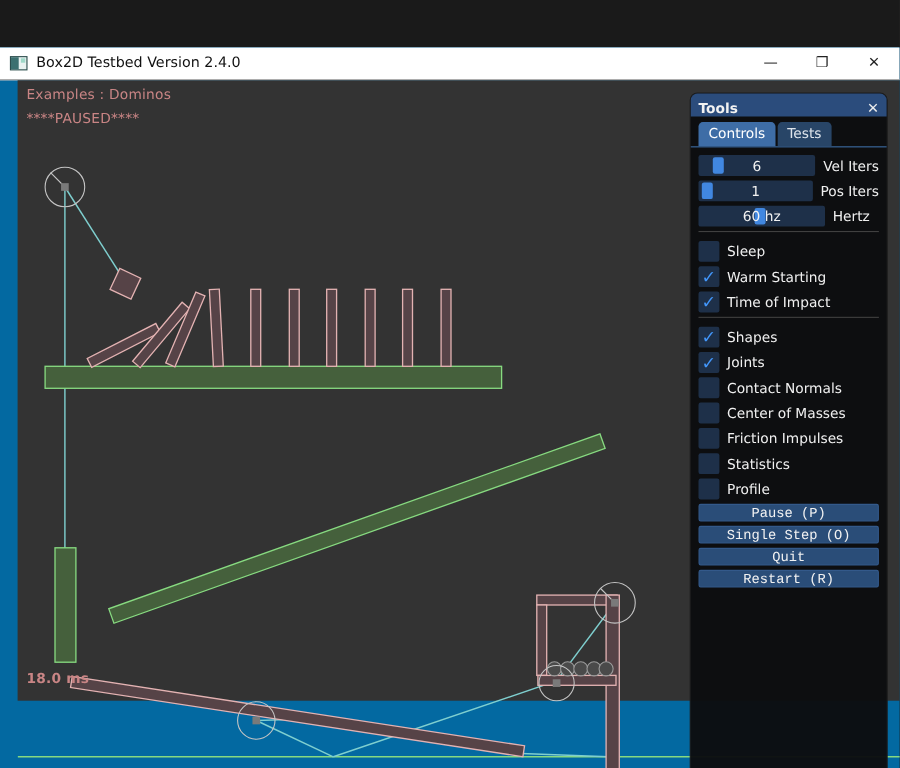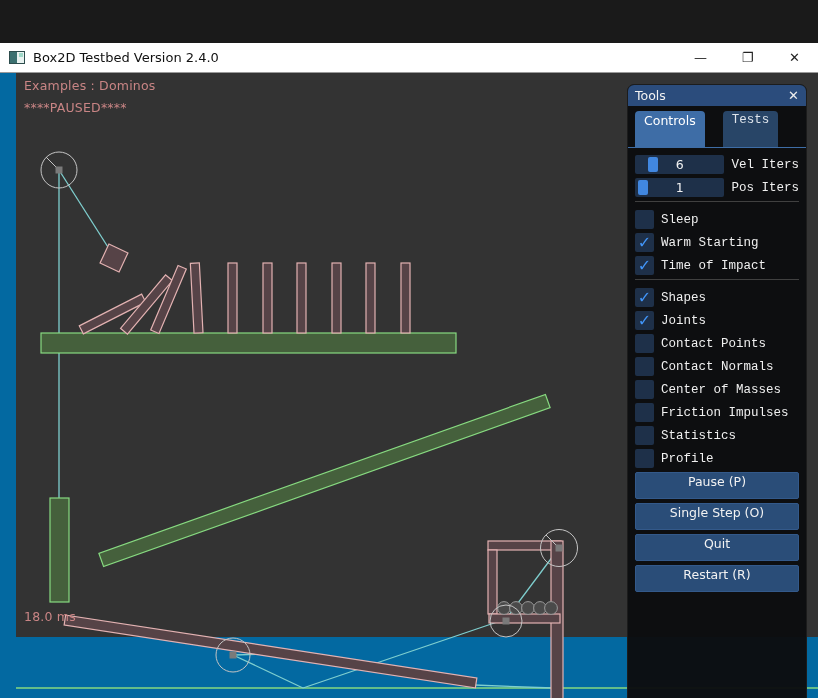--- a/index.html
+++ b/index.html
@@ -15,50 +15,50 @@
   .win-title { margin-left:8px; font-size:13px; color:#111; }
   .win-controls { margin-left:auto; display:flex; height:100%; }
   .win-btn { width:47px; height:100%; display:flex; align-items:center; justify-content:center;
              font-size:13px; color:#222; cursor:default; }
 
   
   #canvas { position:absolute; left:16px; top:30px; width:818px; height:564px; background:#333333; }
   .overlay-text { position:absolute; font-size:12.5px; color:#c98585; letter-spacing:.2px; }
   #example-label { left:8px; top:5px; }
   #paused-label  { left:8px; top:27px; }
-  #ms-label      { left:8px; bottom:13px; }
+  #ms-label      { left:8px; bottom:13px;font-weight:bold; }
 
   
   #tools { position:absolute; left:627px; top:41px; width:180px; height:642px;
            background:rgba(12,13,15,0.97); border:1px solid #1c1c1c; border-radius:7px; color:#efefef; }
   #tools-titlebar { height:21px; background:#2b4c7c; border-radius:6px 6px 0 0;
-                    display:flex; align-items:center; padding:0 7px; }
+                    display:flex; align-items:flex-end; padding:0 7px;font-weight:bold; }
   #tools-titlebar .t { font-size:12.5px; color:#f2f2f2; }
   #tools-close { margin-left:auto; font-size:13px; color:#eee; line-height:1; cursor:default; }
-  #tabbar { padding:5px 0 0 7px; border-bottom:1px solid #3e6da6; height:42px; display:flex; gap:18px; }
+  #tabbar { padding:5px 0 0 7px; border-bottom:1px solid #3e6da6; height:28px; display:flex; gap:2px; }
   .tab { font-size:12.5px; padding:2px 9px 3px 9px; border-radius:4px 4px 0 0; cursor:default; }
   .tab.active { background:#3e6da6; color:#fff; }
-  .tab.inactive { background:#284567; color:#dfe5ec;font-family:Liberation Mono, monospace; }
+  .tab.inactive { background:#284567; color:#dfe5ec; }
   #tools-content { padding:7px 7px 0 7px; }
 
   .slider-row, .check-row { display:flex; align-items:center; height:19px; margin-bottom:4px; gap:7px; }
   .slider-track { position:relative; width:115px; height:19px; background:#1e3049; border-radius:2px; }
   .slider-val { position:absolute; width:100%; text-align:center; font-size:12.5px; line-height:19px; z-index:2; color:#f2f2f2; }
   .slider-handle { position:absolute; top:2px; width:10px; height:15px; background:#4187e0; border-radius:2px; z-index:1; }
-  .row-label { font-size:12.5px; color:#f0f0f0; white-space:nowrap;font-family:Liberation Mono, monospace; }
+  .row-label { font-size:12.5px; color:#f0f0f0; white-space:nowrap; }
 
   .checkbox { width:19px; height:19px; background:#1e3049; border-radius:2px; flex:0 0 19px;
               text-align:center; }
   .checkbox .check { display:none; color:#4296fa; font-size:16px; font-weight:bold; line-height:18px; }
   .checkbox.checked .check { display:inline; }
 
   .separator { height:1px; background:#404040; margin:4px 0 8px 0; }
 
-  .imgui-btn { height:27px; background:#2a4d78; border:1px solid #33598a; border-radius:2px; margin-bottom:4px;
-               font-size:12.5px; color:#f2f2f2; text-align:center; line-height:17px; cursor:default; }
+  .imgui-btn { height:16px; background:#2a4d78; border:1px solid #33598a; border-radius:2px; margin-bottom:4px;
+               font-size:12.5px; color:#f2f2f2; text-align:center; line-height:17px; cursor:default;font-family:Liberation Mono, monospace; }
 </style>
 </head>
 <body>
 
 <div id="window">
 
   <div id="titlebar">
     <div class="app-icon"></div>
     <div class="win-title">Box2D Testbed Version 2.4.0</div>
     <div class="win-controls">
@@ -173,20 +173,27 @@
         </div>
         <span class="row-label">Vel Iters</span>
       </div>
       <div class="slider-row">
         <div class="slider-track">
           <div class="slider-handle" style="left:3px"></div>
           <div class="slider-val">1</div>
         </div>
         <span class="row-label">Pos Iters</span>
       </div>
+      <div class="slider-row">
+        <div class="slider-track">
+          <div class="slider-handle" style="left:51px"></div>
+          <div class="slider-val">60 hz</div>
+        </div>
+        <span class="row-label">Hertz</span>
+      </div>
 
       <div class="separator"></div>
 
       <div class="check-row">
         <div class="checkbox"></div>
         <span class="row-label">Sleep</span>
       </div>
       <div class="check-row">
         <div class="checkbox checked"><span class="check">✓</span></div>
         <span class="row-label">Warm Starting</span>
@@ -198,24 +205,20 @@
 
       <div class="separator"></div>
 
       <div class="check-row">
         <div class="checkbox checked"><span class="check">✓</span></div>
         <span class="row-label">Shapes</span>
       </div>
       <div class="check-row">
         <div class="checkbox checked"><span class="check">✓</span></div>
         <span class="row-label">Joints</span>
-      </div>
-      <div class="check-row">
-        <div class="checkbox"></div>
-        <span class="row-label">Contact Points</span>
       </div>
       <div class="check-row">
         <div class="checkbox"></div>
         <span class="row-label">Contact Normals</span>
       </div>
       <div class="check-row">
         <div class="checkbox"></div>
         <span class="row-label">Center of Masses</span>
       </div>
       <div class="check-row">

